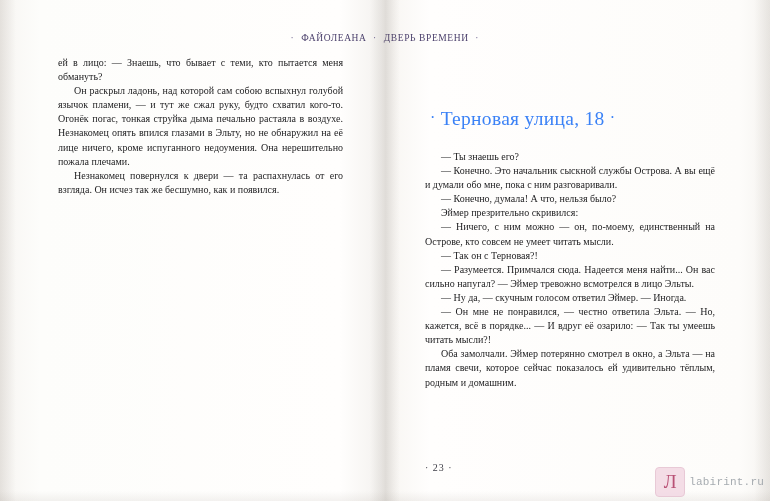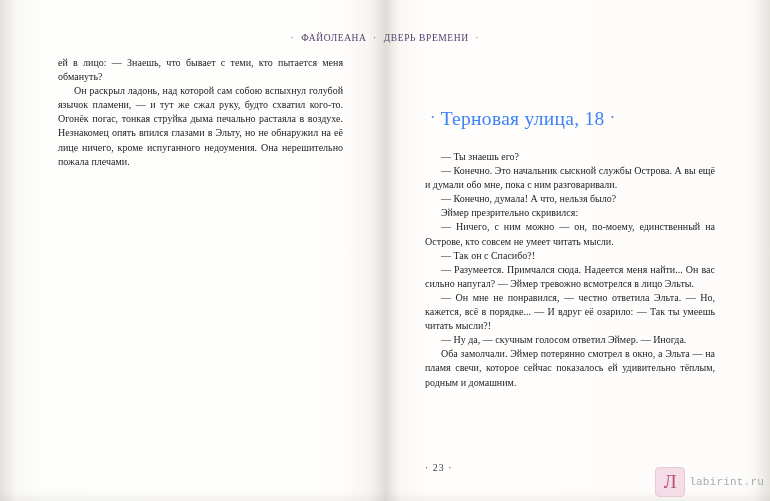--- a/index.html
+++ b/index.html
@@ -175,36 +175,37 @@
     <span class="sep">·</span>
     <span class="smallcaps">Файолеана</span>
     <span class="sep">·</span>
     <span class="smallcaps">Дверь времени</span>
     <span class="sep">·</span>
   </div>
 
   <div class="col col-left">
     <p class="noindent">ей в лицо: — Знаешь, что бывает с теми, кто пытается меня обмануть?</p>
     <p>Он раскрыл ладонь, над которой сам собою вспыхнул голубой язычок пламени, — и тут же сжал руку, будто схватил кого-то. Огонёк погас, тонкая струйка дыма печально растаяла в воздухе. Незнакомец опять впился глазами в Эльту, но не обнаружил на её лице ничего, кроме испуганного недоумения. Она нерешительно пожала плечами.</p>
+    <p>Незнакомец повернулся к двери — та распахнулась от его взгляда. Он исчез так же бесшумно, как и появился.</p>
   </div>
 
   <div class="chapter-title">
     <span class="dot">·</span><span>Терновая улица, 18</span><span class="dot">·</span>
   </div>
 
   <div class="col col-right" style="top:150px;">
     <p>— Ты знаешь его?</p>
     <p>— Конечно. Это начальник сыскной службы Острова. А вы ещё и думали обо мне, пока с ним разговаривали.</p>
     <p>— Конечно, думала! А что, нельзя было?</p>
     <p>Эймер презрительно скривился:</p>
     <p>— Ничего, с ним можно — он, по-моему, единственный на Острове, кто совсем не умеет читать мысли.</p>
-    <p>— Так он с Спасибо?!</p>
+    <p>— Так он с Терновая?!</p>
     <p>— Разумеется. Примчался сюда. Надеется меня найти... Он вас сильно напугал? — Эймер тревожно всмотрелся в лицо Эльты.</p>
+    <p>— Ну да, — скучным голосом ответил Эймер. — Иногда.</p>
     <p>— Он мне не понравился, — честно ответила Эльта. — Но, кажется, всё в порядке... — И вдруг её озарило: — Так ты умеешь читать мысли?!</p>
-    <p>— Ну да, — скучным голосом ответил Эймер. — Иногда.</p>
     <p>Оба замолчали. Эймер потерянно смотрел в окно, а Эльта — на пламя свечи, которое сейчас показалось ей удивительно тёплым, родным и домашним.</p>
   </div>
 
   <div class="page-number">· 23 ·</div>
 
   <div class="gutter-shadow"></div>
   <div class="edge-shadow-left"></div>
   <div class="edge-shadow-right"></div>
   <div class="edge-shadow-bottom"></div>
 

